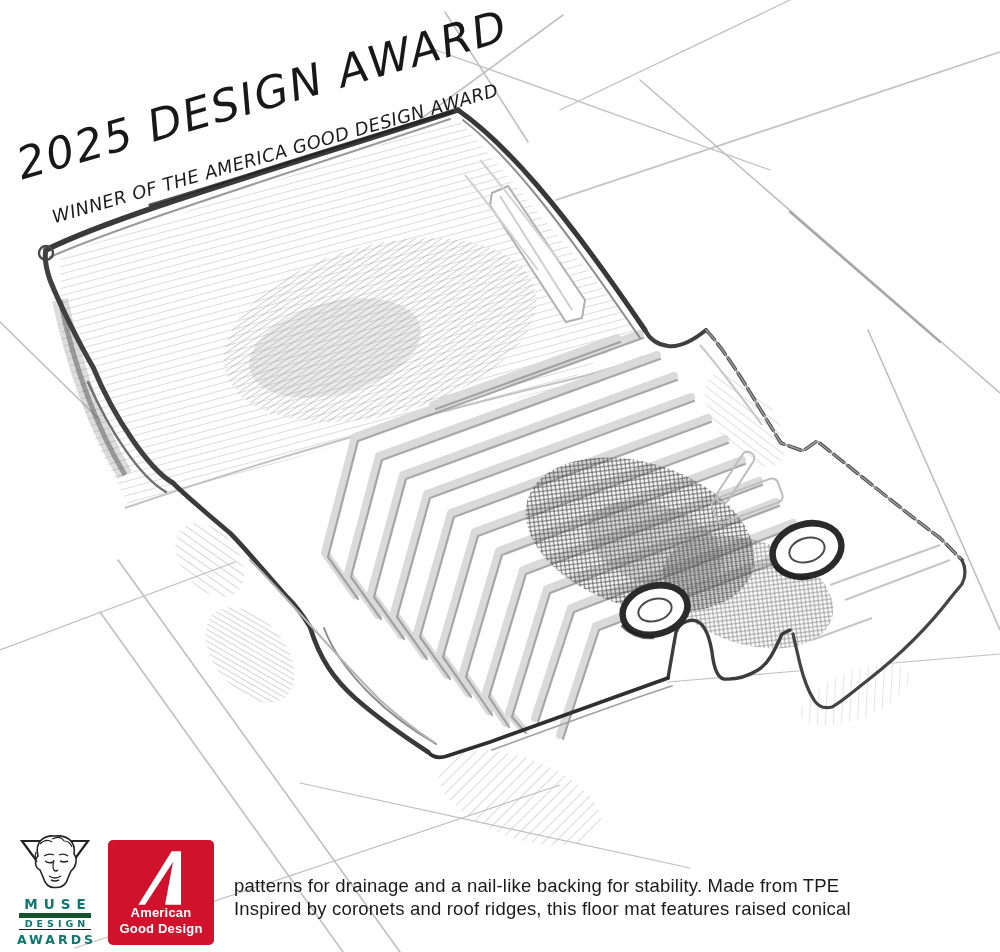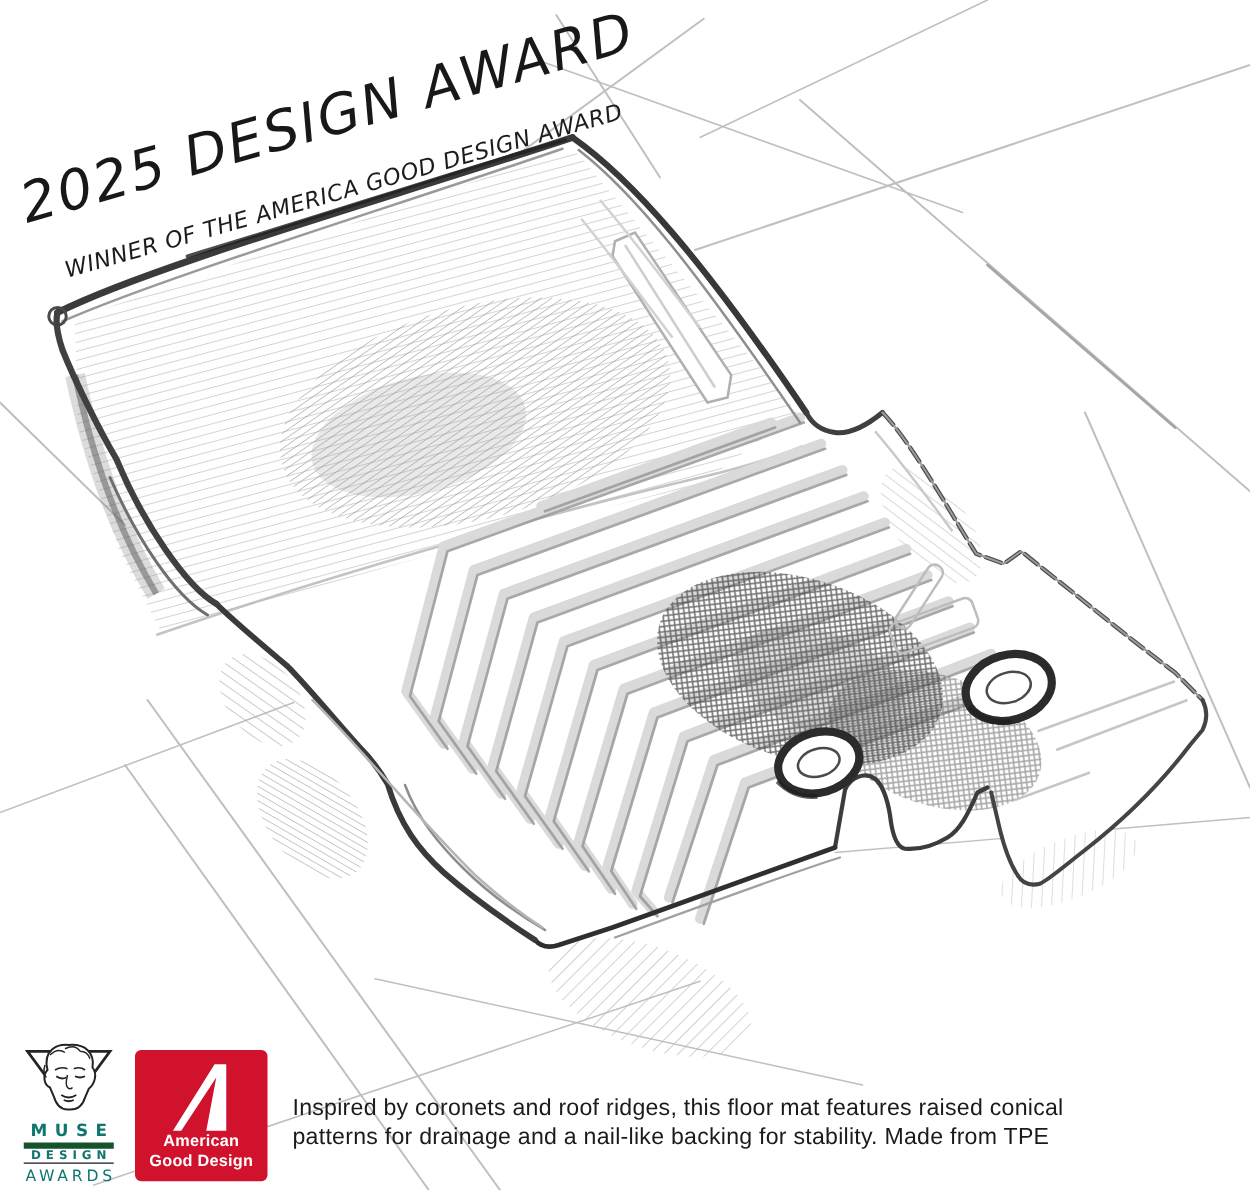--- a/index.html
+++ b/index.html
@@ -23,21 +23,21 @@
   
   .caption{
     position:absolute;left:234px;top:874px;color:#1b1b1b;font-size:18.5px;
     line-height:23px;white-space:nowrap;letter-spacing:0.2px;
   }
   
   .muse{position:absolute;left:14px;top:834px;width:82px;height:112px;text-align:center;color:#0f766e;}
   .muse .m-name{margin-top:2px;font-family:"DejaVu Sans", sans-serif;font-size:13.5px;font-weight:600;letter-spacing:6px;text-indent:6px;}
   .muse .m-l2{font-family:"DejaVu Sans", sans-serif;font-size:9.5px;font-weight:700;letter-spacing:4px;text-indent:4px;
     border-top:5px solid #14532d;border-bottom:1px solid #1d1d1d;display:inline-block;padding:0 2px;margin-top:1px;line-height:11px;}
-  .muse .m-l3{font-family:"DejaVu Sans", sans-serif;font-size:12.5px;font-weight:400;letter-spacing:3px;text-indent:3px;margin-top:1px;}
+  .muse .m-l3{font-family:"DejaVu Sans", sans-serif;font-size:12.5px;font-weight:700;letter-spacing:3px;text-indent:3px;margin-top:1px;}
   
   .agd{
     position:absolute;left:108px;top:840px;width:106px;height:105px;background:#d0122c;
     border-radius:5px;color:#ffffff;text-align:center;
   }
   .agd .a-glyph{position:absolute;left:20px;top:6px;}
   .agd .a-text{position:absolute;left:0;right:0;bottom:8px;font-size:13px;font-weight:700;line-height:16px;letter-spacing:0.2px;}
 </style>
 </head>
 <body>
@@ -236,17 +236,17 @@
     <svg class="a-glyph" width="66" height="60" viewBox="0 0 80 90">
       <path d="M6,88 L56,8 L70,8 L70,88 L46,88 L58,24 L16,88 Z" fill="#ffffff"></path>
     </svg>
     <div class="a-text">
       <div>American</div>
       <div>Good Design</div>
     </div>
   </div>
 
   <div class="caption">
+    <div>patterns for drainage and a nail-like backing for stability. Made from TPE</div>
     <div>Inspired by coronets and roof ridges, this floor mat features raised conical</div>
-    <div>patterns for drainage and a nail-like backing for stability. Made from TPE</div>
   </div>
 
 </div>
 
 </body></html>

